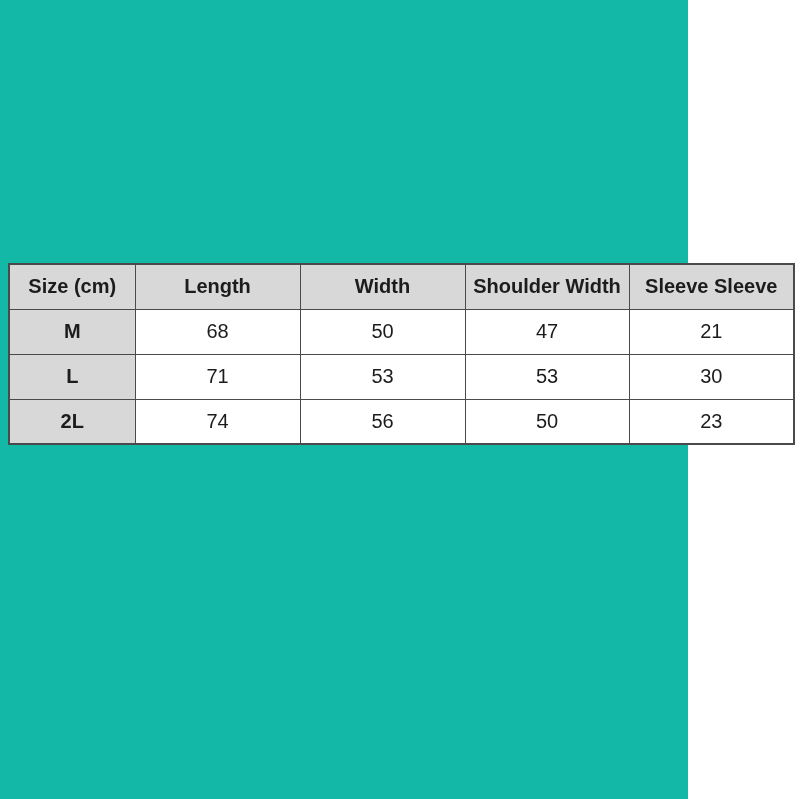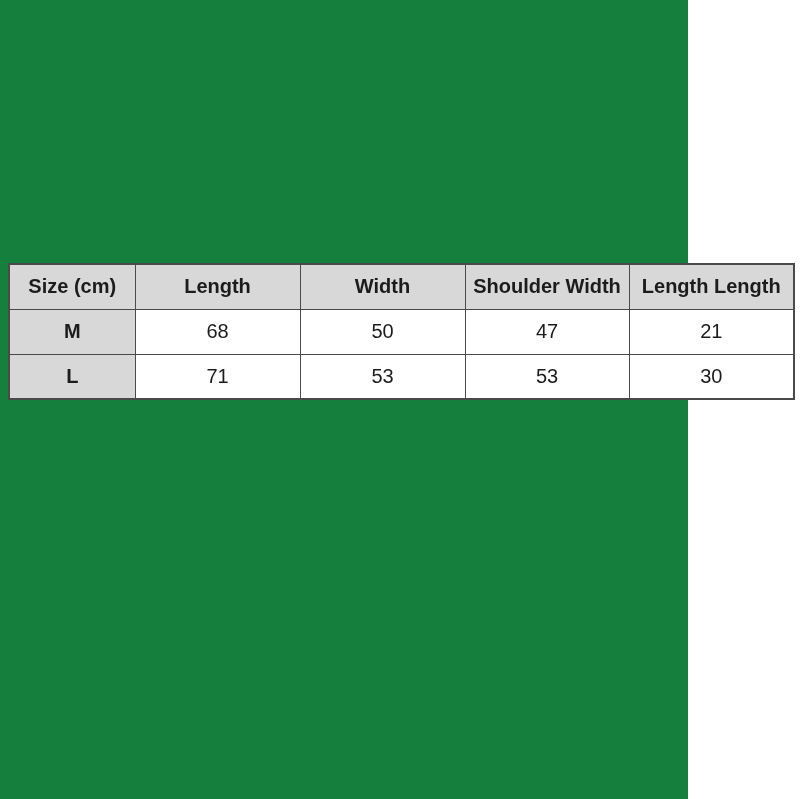--- a/index.html
+++ b/index.html
@@ -7,21 +7,21 @@
     width: 800px;
     height: 799px;
     background: #ffffff;
     font-family: "Liberation Sans", "DejaVu Sans", sans-serif;
     overflow: hidden;
   }
   .canvas {
     position: relative;
     width: 688px;
     height: 799px;
-    background: #15803d;
+    background: #14b8a6;
   }
   table.size-chart {
     position: absolute;
     left: 8px;
     top: 263px;
     width: 785px;
     border-collapse: collapse;
     table-layout: fixed;
     border: 2px solid #4a4a4a;
   }
@@ -65,33 +65,40 @@
       <col class="c-width">
       <col class="c-shoulder">
       <col class="c-sleeve">
     </colgroup>
     <thead>
       <tr>
         <th>Size (cm)</th>
         <th>Length</th>
         <th>Width</th>
         <th>Shoulder Width</th>
-        <th>Length Length</th>
+        <th>Sleeve Sleeve</th>
       </tr>
     </thead>
     <tbody>
         <tr>
           <th class="size-cell">M</th>
           <td>68</td>
           <td>50</td>
           <td>47</td>
           <td>21</td>
         </tr>
         <tr>
           <th class="size-cell">L</th>
           <td>71</td>
           <td>53</td>
           <td>53</td>
           <td>30</td>
         </tr>
+        <tr>
+          <th class="size-cell">2L</th>
+          <td>74</td>
+          <td>56</td>
+          <td>50</td>
+          <td>23</td>
+        </tr>
       </tbody>
   </table>
 </div>
 
 </body></html>

